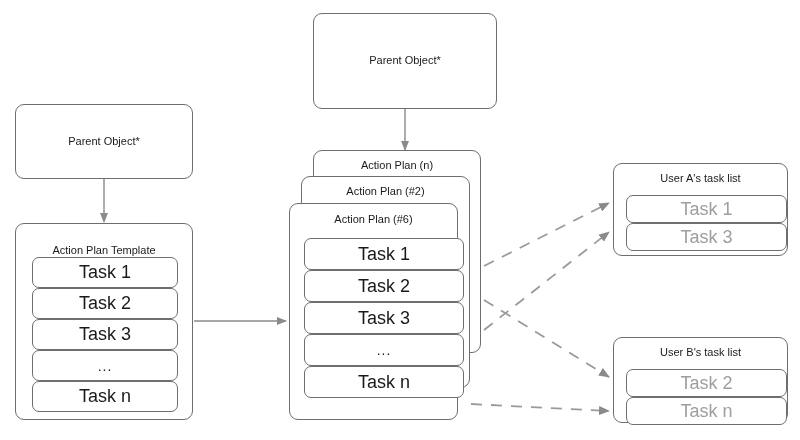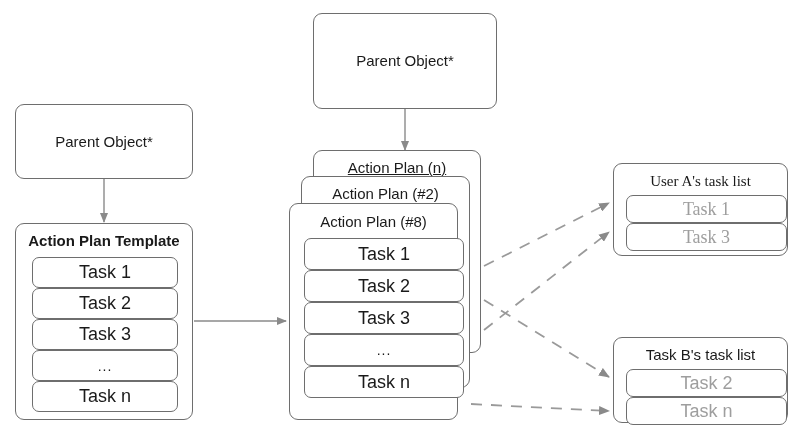--- a/index.html
+++ b/index.html
@@ -21,21 +21,21 @@
     border: 1.4px solid #6e6e6e;
     border-radius: 9px;
     background: #ffffff;
   }
   .node-label {
     position: absolute;
     box-sizing: border-box;
     width: 100%;
     text-align: center;
     color: #1a1a1a;
-    font-size: 15px;
+    font-size: 11px;
     line-height: 1.2;
     white-space: nowrap;
   }
   .centered-label {
     top: 50%;
     transform: translateY(-50%);
   }
   .row {
     position: absolute;
     box-sizing: border-box;
@@ -94,54 +94,54 @@
     <line x1="484" y1="300" x2="609" y2="377" stroke="#9a9a9a" stroke-width="1.8" stroke-dasharray="11 9" marker-end="url(#arrow-d)"></line>
 
     <line x1="471" y1="404" x2="609" y2="411" stroke="#9a9a9a" stroke-width="1.8" stroke-dasharray="11 9" marker-end="url(#arrow-d)"></line>
   </svg>
 
   <div class="node" style="left:15px; top:104px; width:178px; height:75px;">
     <div class="node-label centered-label">Parent Object*</div>
   </div>
 
   <div class="node" style="left:15px; top:223px; width:178px; height:197px;">
-    <div class="node-label" style="top:8px;font-weight:bold;">Action Plan Template</div>
+    <div class="node-label" style="top:20px;">Action Plan Template</div>
     <div class="row" style="left:16px; top:33px; width:146px; height:31px;">Task 1</div>
     <div class="row" style="left:16px; top:64px; width:146px; height:31px;">Task 2</div>
     <div class="row" style="left:16px; top:95px; width:146px; height:31px;">Task 3</div>
     <div class="row dots" style="left:16px; top:126px; width:146px; height:31px;">...</div>
     <div class="row" style="left:16px; top:157px; width:146px; height:31px;">Task n</div>
   </div>
 
   <div class="node" style="left:313px; top:13px; width:184px; height:96px;">
     <div class="node-label centered-label">Parent Object*</div>
   </div>
 
   <div class="node" style="left:313px; top:150px; width:168px; height:203px;">
-    <div class="node-label" style="top:8px;text-decoration:underline;">Action Plan (n)</div>
+    <div class="node-label" style="top:8px;">Action Plan (n)</div>
   </div>
 
   <div class="node" style="left:301px; top:176px; width:169px; height:212px;">
     <div class="node-label" style="top:8px;text-align:center;">Action Plan (#2)</div>
   </div>
 
   <div class="node" style="left:289px; top:203px; width:169px; height:217px;">
-    <div class="node-label" style="top:9px;">Action Plan (#8)</div>
+    <div class="node-label" style="top:9px;">Action Plan (#6)</div>
     <div class="row" style="left:14px; top:34px; width:160px; height:32px;">Task 1</div>
     <div class="row" style="left:14px; top:66px; width:160px; height:32px;">Task 2</div>
     <div class="row" style="left:14px; top:98px; width:160px; height:32px;">Task 3</div>
     <div class="row dots" style="left:14px; top:130px; width:160px; height:32px;">...</div>
     <div class="row" style="left:14px; top:162px; width:160px; height:32px;">Task n</div>
   </div>
 
-  <div class="node" style="left:613px; top:163px; width:175px; height:93px;font-family:Liberation Serif, serif;">
+  <div class="node" style="left:613px; top:163px; width:175px; height:93px;">
     <div class="node-label" style="top:8px;">User A's task list</div>
     <div class="row muted" style="left:12px; top:31px; width:161px; height:28px;">Task 1</div>
     <div class="row muted" style="left:12px; top:59px; width:161px; height:28px;">Task 3</div>
   </div>
 
   <div class="node" style="left:613px; top:337px; width:175px; height:86px;">
-    <div class="node-label" style="top:8px;">Task B's task list</div>
+    <div class="node-label" style="top:8px;">User B's task list</div>
     <div class="row muted" style="left:12px; top:31px; width:161px; height:28px;">Task 2</div>
     <div class="row muted" style="left:12px; top:59px; width:161px; height:28px;">Task n</div>
   </div>
 
 </div>
 
 </body></html>

